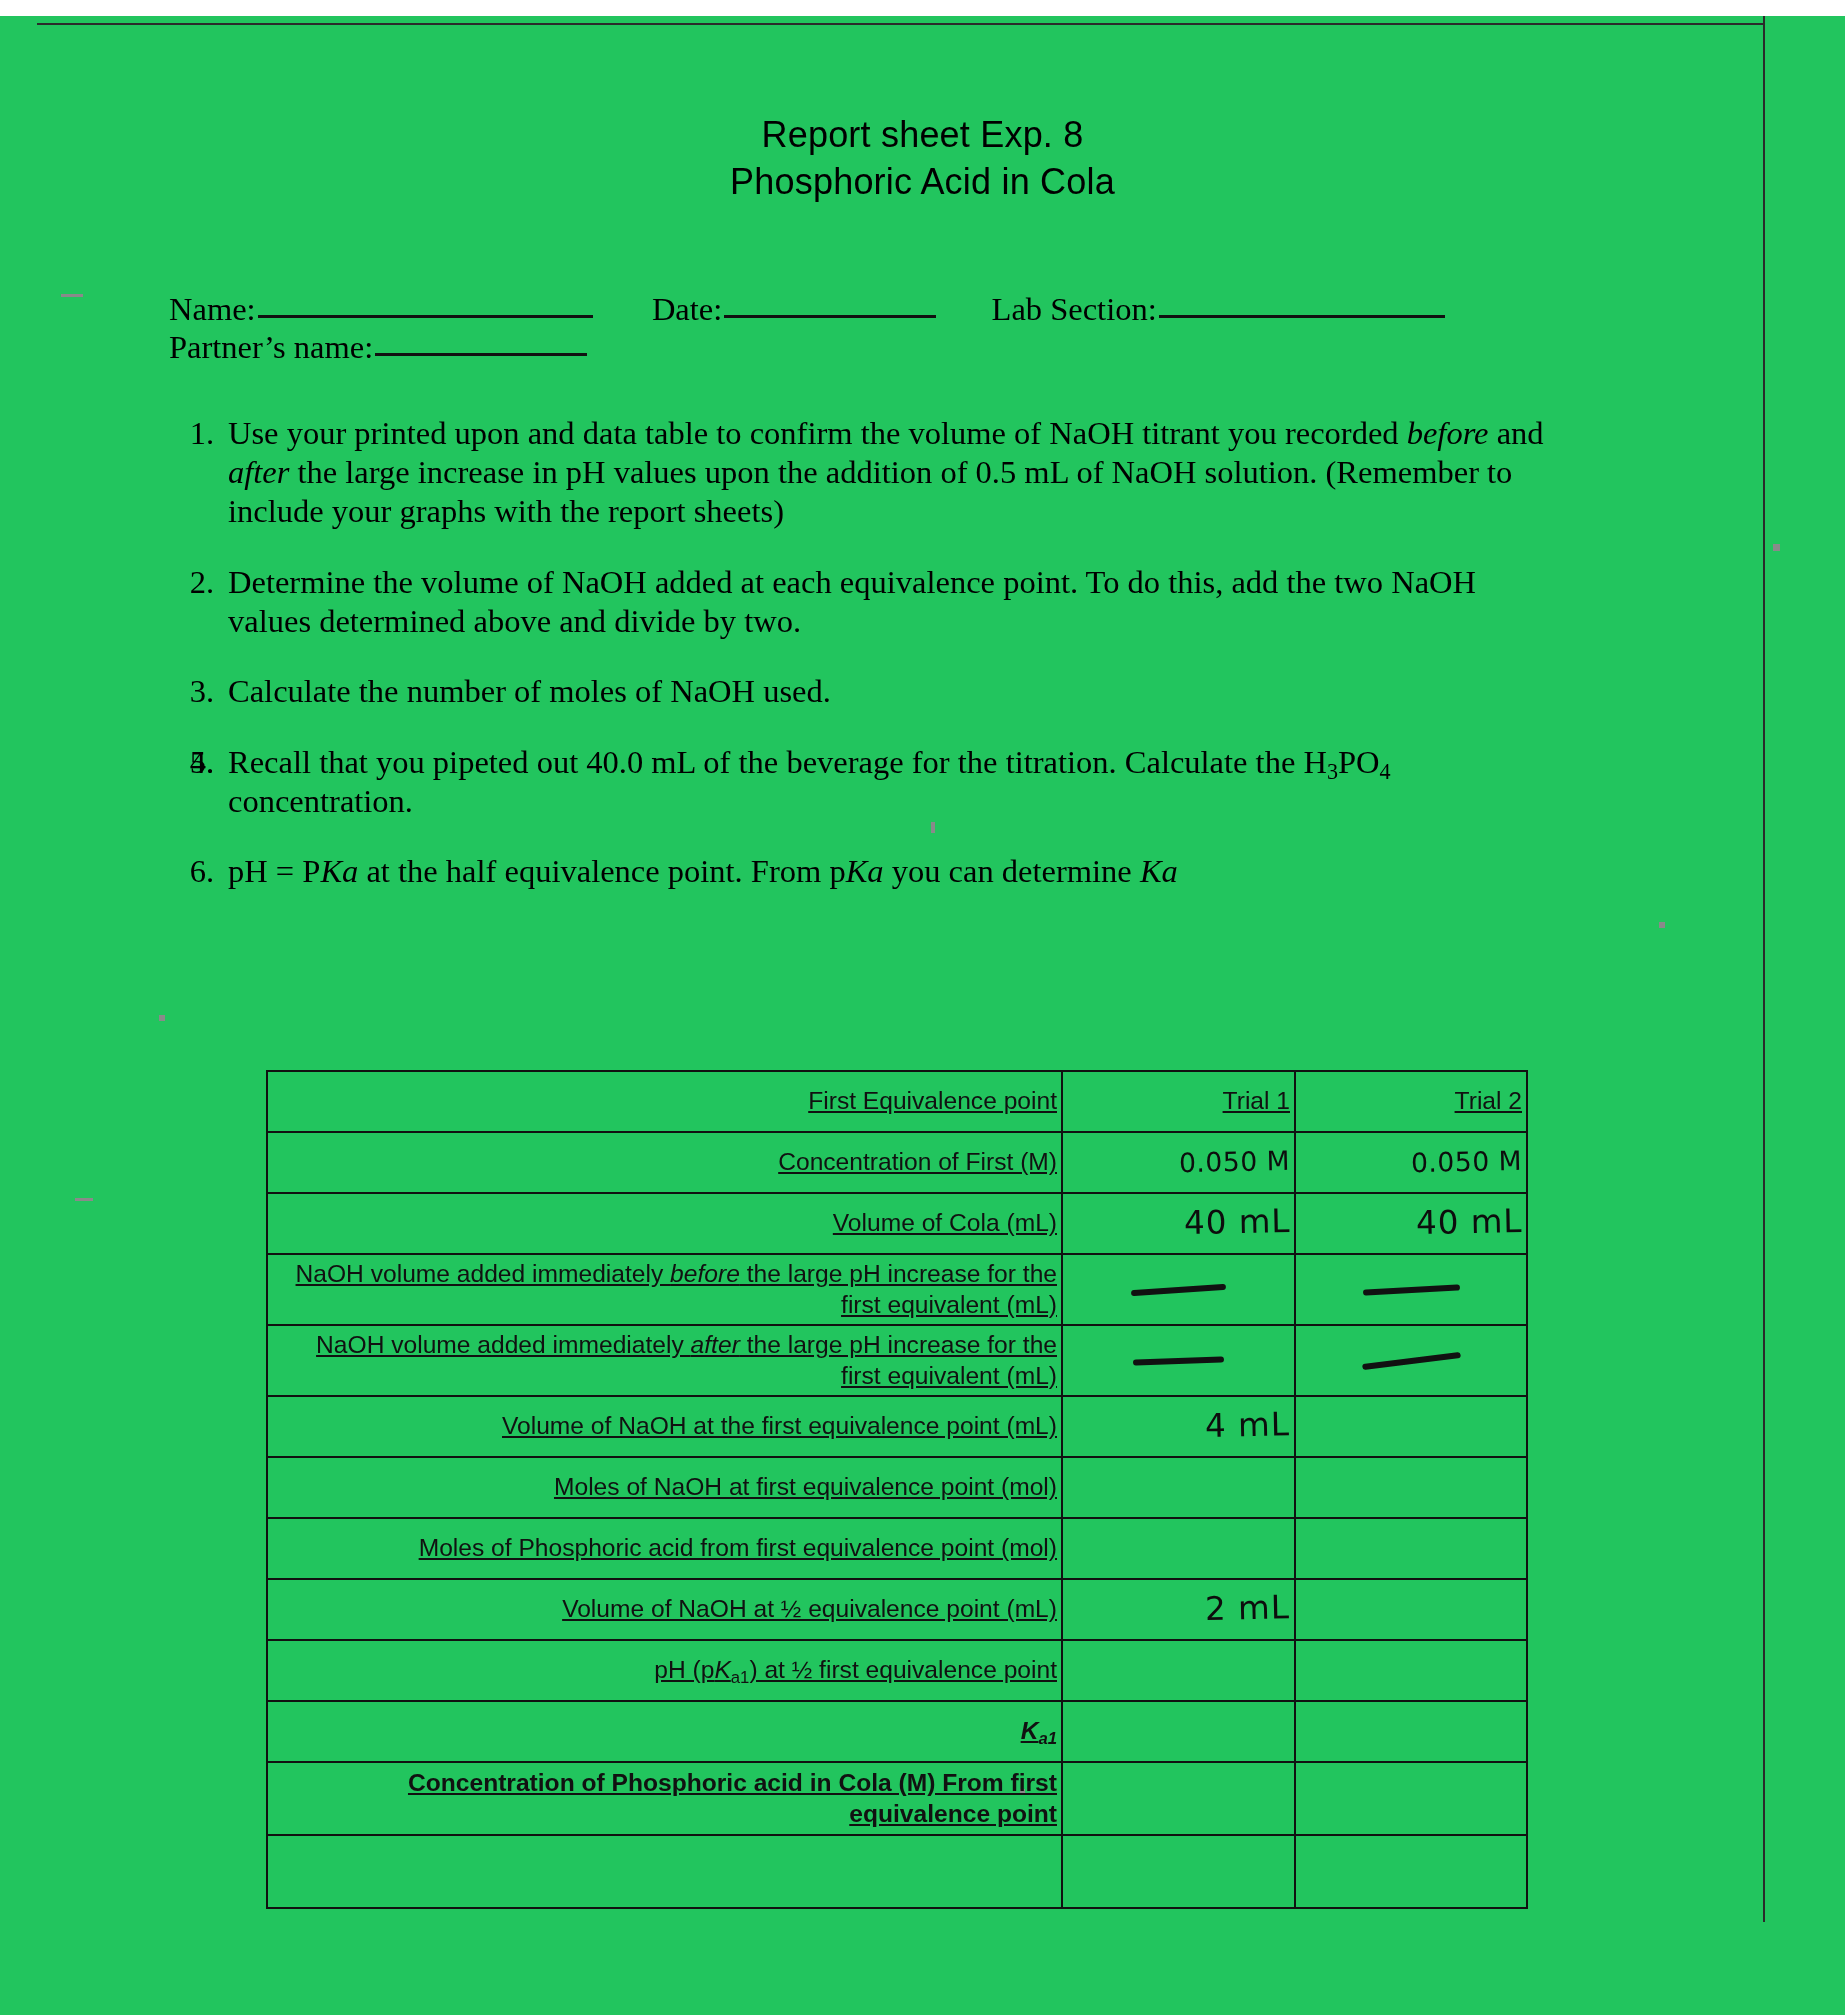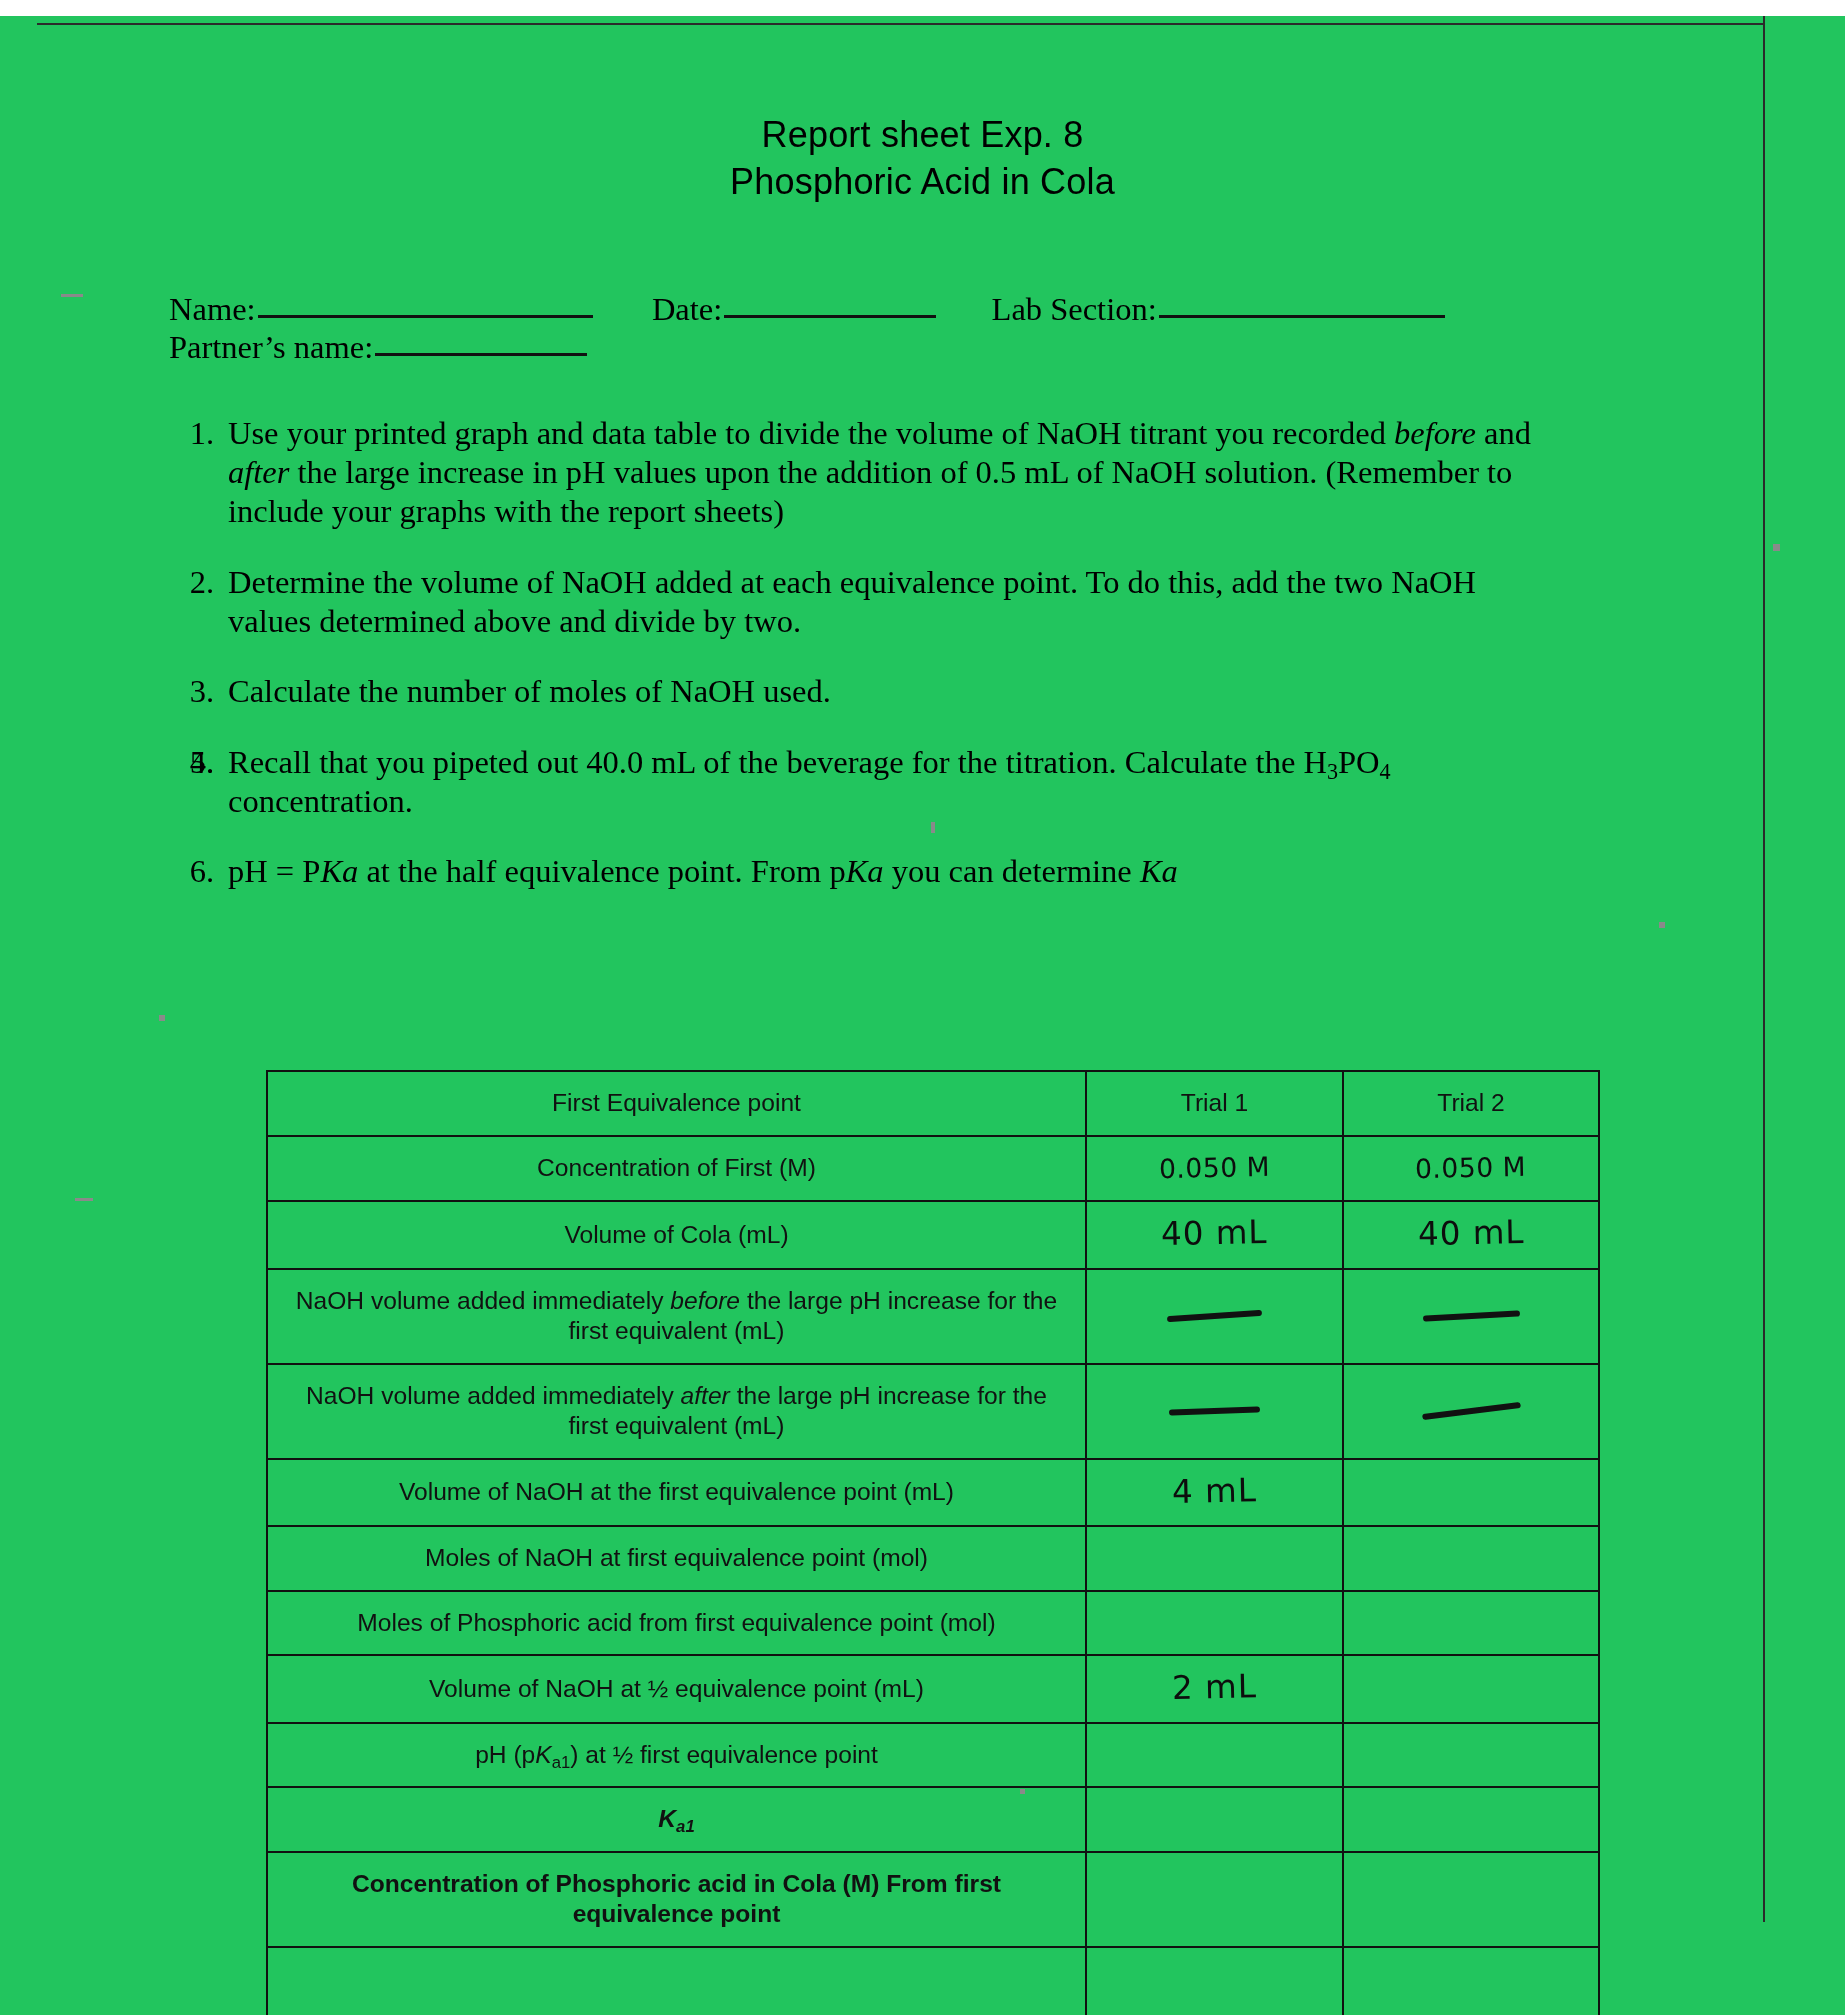--- a/index.html
+++ b/index.html
@@ -132,26 +132,27 @@
     width: 1231px;
   }
   table.report {
     border-collapse: collapse;
     width: 1231px;
     table-layout: fixed;
     font-family: "Liberation Sans", "DejaVu Sans", sans-serif;
   }
   table.report td {
     border: 2px solid #111;
-    padding: 16px;
-    text-align: center;
+    padding: 4px;
+    text-align: right;
     vertical-align: middle;
     font-size: 24.6px;
     line-height: 30.5px;
     color: #111;
+    text-decoration: underline;
   }
   td.lbl {
     padding: 9.9px 13.8px;
     width: 785px;
   }
   td.val {
     width: 223px;
     position: relative;
   }
   td.val2 { width: 222px; position: relative; }
@@ -227,21 +228,21 @@
     <span class="seg"><span>Date:</span><span class="rule rule-date"></span></span>
     <span class="gap-b"></span>
     <span class="seg"><span>Lab Section:</span><span class="rule rule-lab"></span></span>
   </div>
 
   <div class="partnerrow">
     <span>Partner’s name:</span><span class="rule rule-partner"></span>
   </div>
 
   <div class="list" id="instruction-list">
-      <div class="li"><span class="num">1.</span><span><span>Use your printed graph and data table to divide the volume of NaOH titrant you recorded </span><i>before</i><span> and </span><i>after</i><span> the large increase in pH values upon the addition of 0.5 mL of NaOH solution. (Remember to include your graphs with the report sheets)</span></span></div>
+      <div class="li"><span class="num">1.</span><span><span>Use your printed upon and data table to confirm the volume of NaOH titrant you recorded </span><i>before</i><span> and </span><i>after</i><span> the large increase in pH values upon the addition of 0.5 mL of NaOH solution. (Remember to include your graphs with the report sheets)</span></span></div>
       <div class="li"><span class="num">2.</span><span><span>Determine the volume of NaOH added at each equivalence point. To do this, add the two NaOH values determined above and divide by two.</span></span></div>
       <div class="li"><span class="num">3.</span><span><span>Calculate the number of moles of NaOH used.</span></span></div>
       <div class="li"><span class="num">4.</span></div>
       <div class="li"><span class="num">5.</span><span><span>Recall that you pipeted out 40.0 mL of the beverage for the titration. Calculate the H</span><sub>3</sub><span>PO</span><sub>4</sub><span> concentration.</span></span></div>
       <div class="li"><span class="num">6.</span><span><span>pH = P</span><i>Ka</i><span> at the half equivalence point. From p</span><i>Ka</i><span> you can determine </span><i>Ka</i></span></div>
     </div>
 
   <div class="tbl-wrap">
     <table class="report">
       <tbody id="table-body">

